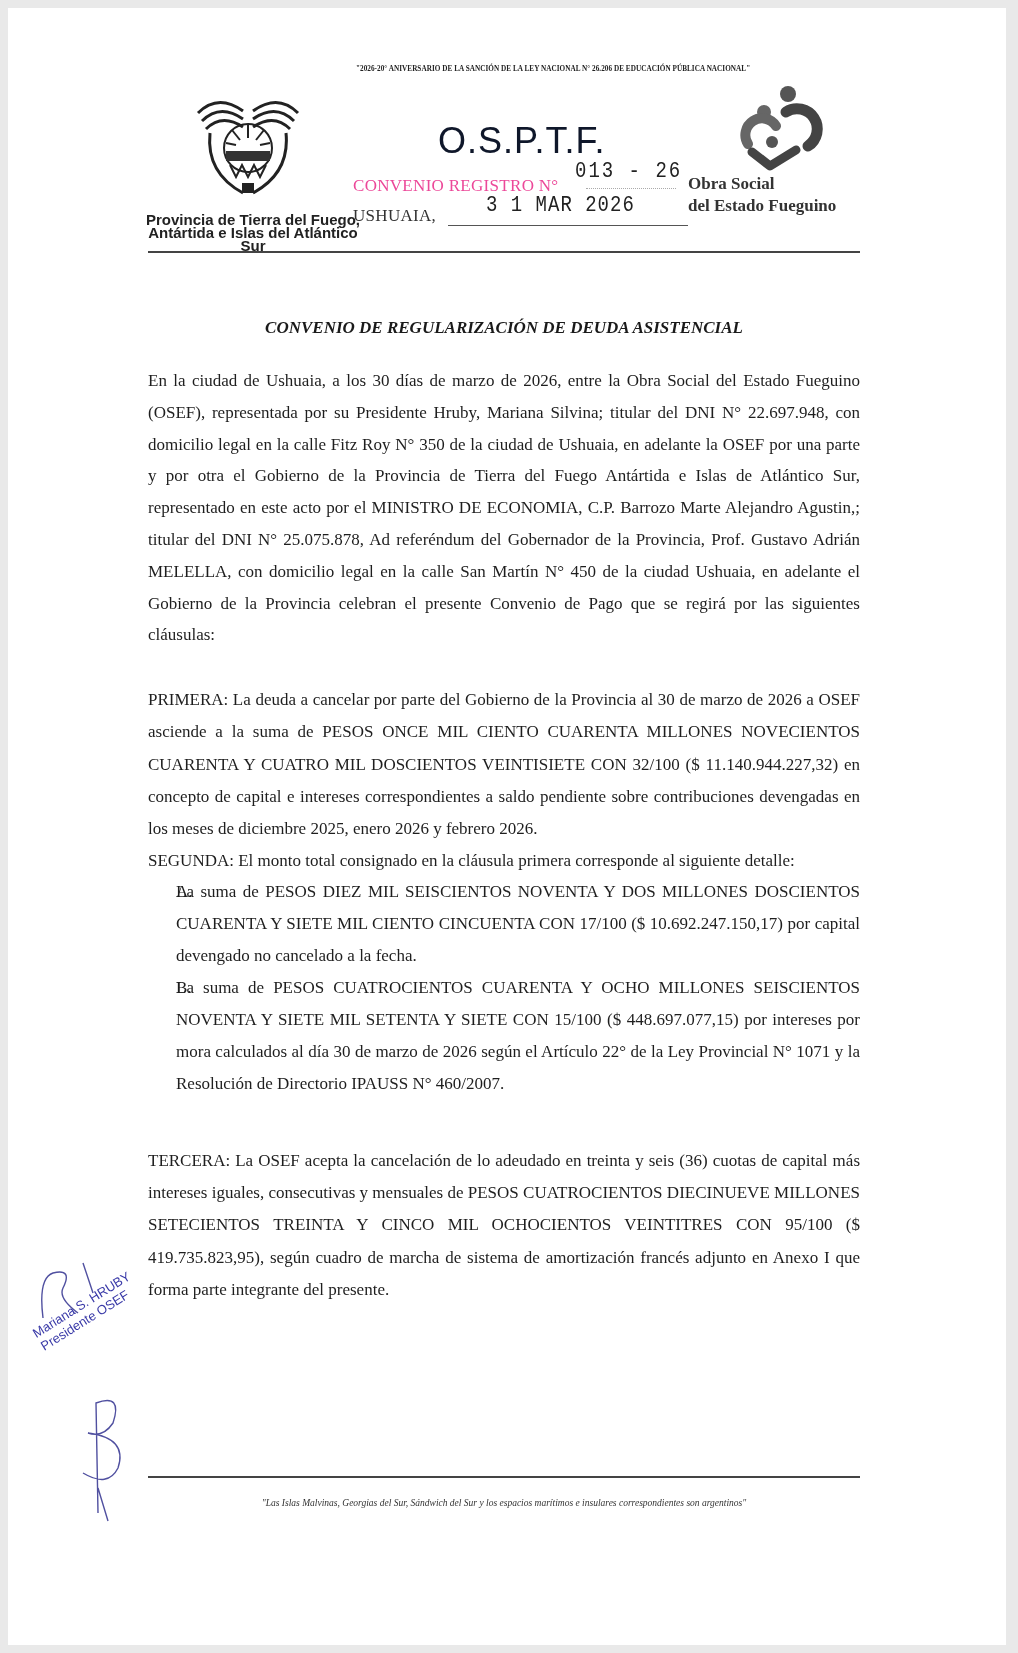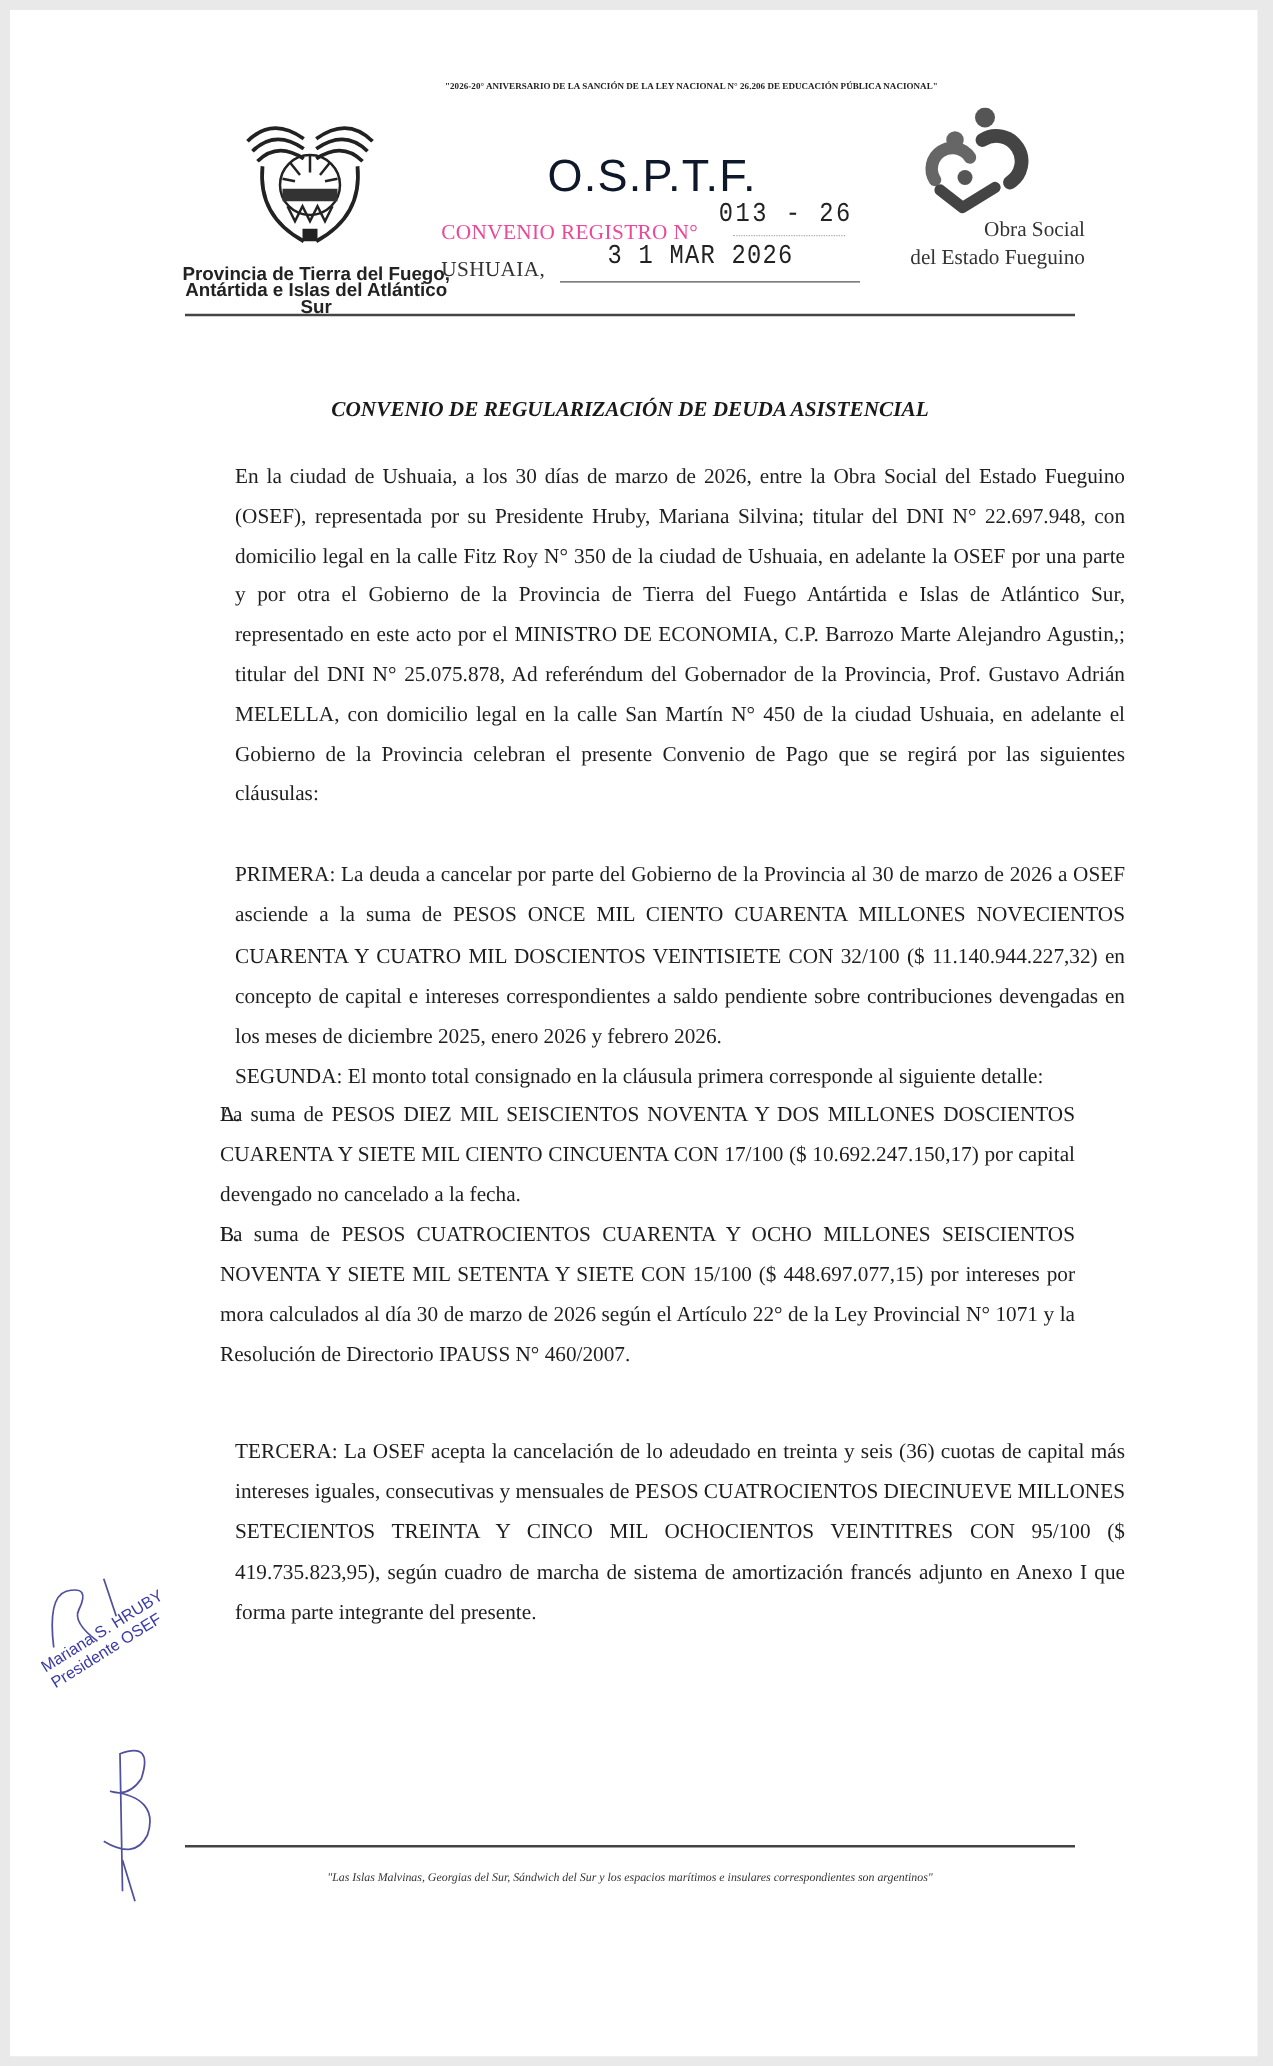--- a/index.html
+++ b/index.html
@@ -50,31 +50,31 @@
   .date-line { position: absolute; left: 440px; top: 217px; width: 240px; border-top: 1px solid #555; }
   .stamp-date {
     position: absolute; left: 478px; top: 186px;
     font-family: "Liberation Mono", "DejaVu Sans Mono", monospace;
     font-size: 19px; color: #222; letter-spacing: 1px; transform: scaleY(1.15);
     white-space: nowrap;
   }
   .osef-logo { position: absolute; left: 728px; top: 78px; width: 90px; height: 88px; }
   .osef-name {
     position: absolute; left: 680px; top: 165px; width: 180px;
-    font-size: 17px; font-weight: normal; text-align: right; line-height: 22px; color: #333;
+    font-size: 17px; font-weight: bold; text-align: left; line-height: 22px; color: #333;
   }
   .hr-top { position: absolute; left: 140px; top: 243px; width: 712px; border-top: 2px solid #444; }
   .doc-title {
     position: absolute; left: 140px; top: 310px; width: 712px;
     text-align: center; font-size: 17px; font-weight: bold; font-style: italic;
     color: #1a1a1a;
   }
   .body {
     position: absolute; left: 140px; width: 712px;
-    font-size: 17px; line-height: 31.8px; text-align: justify; color: #1e1e1e; margin-left: 40px;
+    font-size: 17px; line-height: 31.8px; text-align: justify; color: #1e1e1e;
   }
   .p1 { top: 357px; }
   .p-prim { top: 676px; line-height: 32.3px; }
   .list { position: absolute; left: 168px; width: 684px; font-size: 17px; line-height: 32px; text-align: justify; }
   .list-a { top: 868px; }
   .list-b { top: 964px; }
   .list .marker { position: absolute; left: 0; top: 0; }
   .list .txt { display: block; }
   .p-terc { top: 1137px; line-height: 32.2px; }
   .p-cuar { top: 1296px; line-height: 32.2px; }

